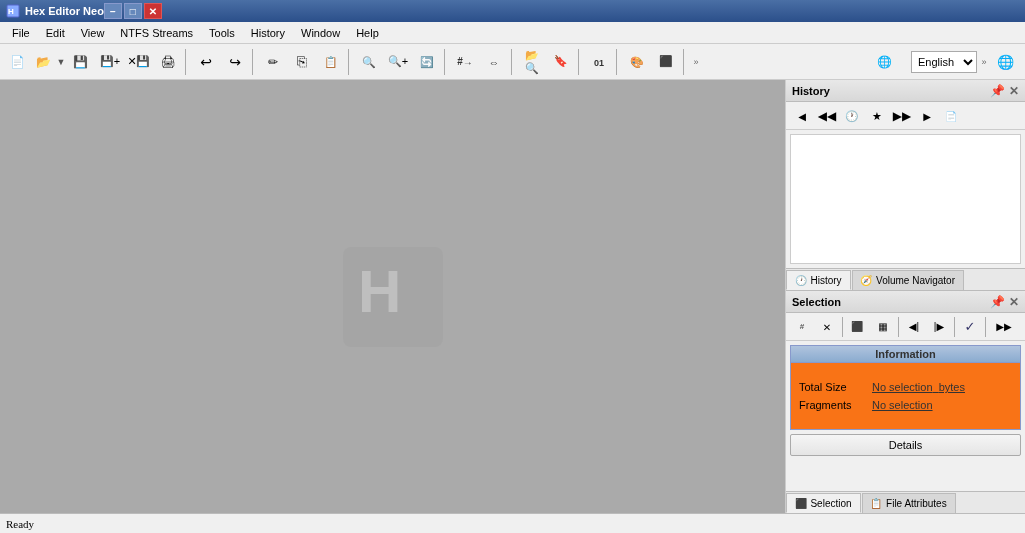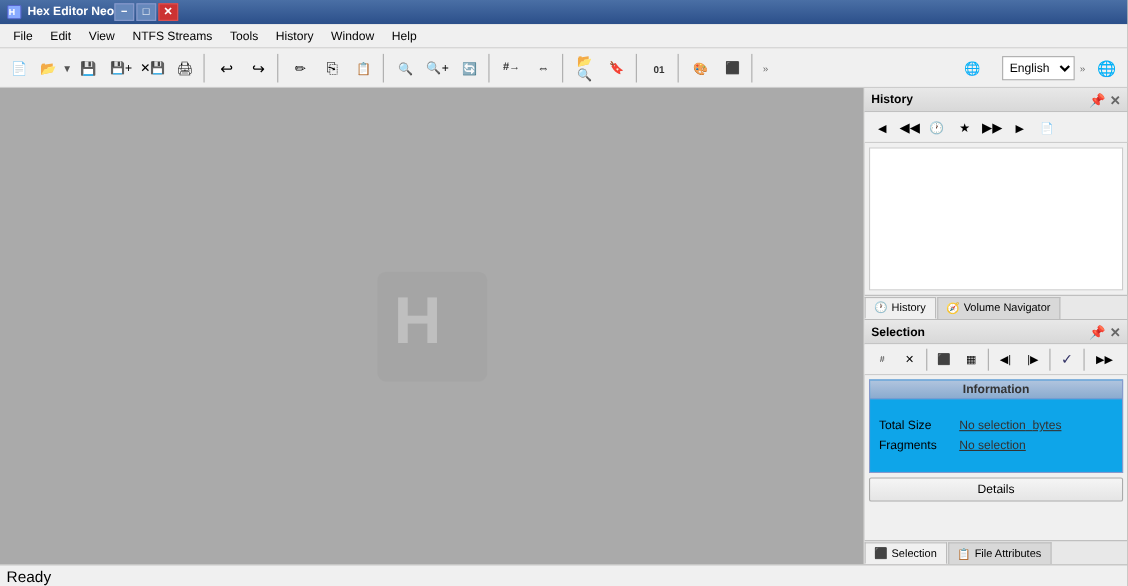--- a/index.html
+++ b/index.html
@@ -264,21 +264,21 @@
 
     #selection-content {
       flex: 1;
       padding: 4px;
       display: flex;
       flex-direction: column;
       gap: 4px;
     }
     #info-box {
       border: 1px solid #8899cc;
-      background: #0ea5e9;
+      background: #f97316;
     }
     #info-header {
       background: linear-gradient(to bottom, #b0c4de, #8aabcf);
       text-align: center;
       padding: 2px 0;
       font-weight: bold;
       font-size: 11px;
       color: #333;
       border-bottom: 1px solid #8899cc;
     }
@@ -333,21 +333,22 @@
     }
 
     
     #status-bar {
       height: 20px;
       background: #f0f0f0;
       border-top: 1px solid #bbb;
       display: flex;
       align-items: center;
       padding: 0 6px;
-      font-size: 14px;
+      font-size: 11px;
+      font-family: Liberation Serif, serif;
     }
 
     
     .icon-new::before { content: '📄'; font-size: 12px; }
     .icon-open::before { content: '📂'; font-size: 12px; }
     .icon-save::before { content: '💾'; font-size: 12px; }
     .icon-print::before { content: '🖨'; font-size: 12px; }
     .icon-undo::before { content: '↩'; font-size: 14px; }
     .icon-redo::before { content: '↪'; font-size: 14px; }
     .icon-edit::before { content: '✏'; font-size: 12px; }

